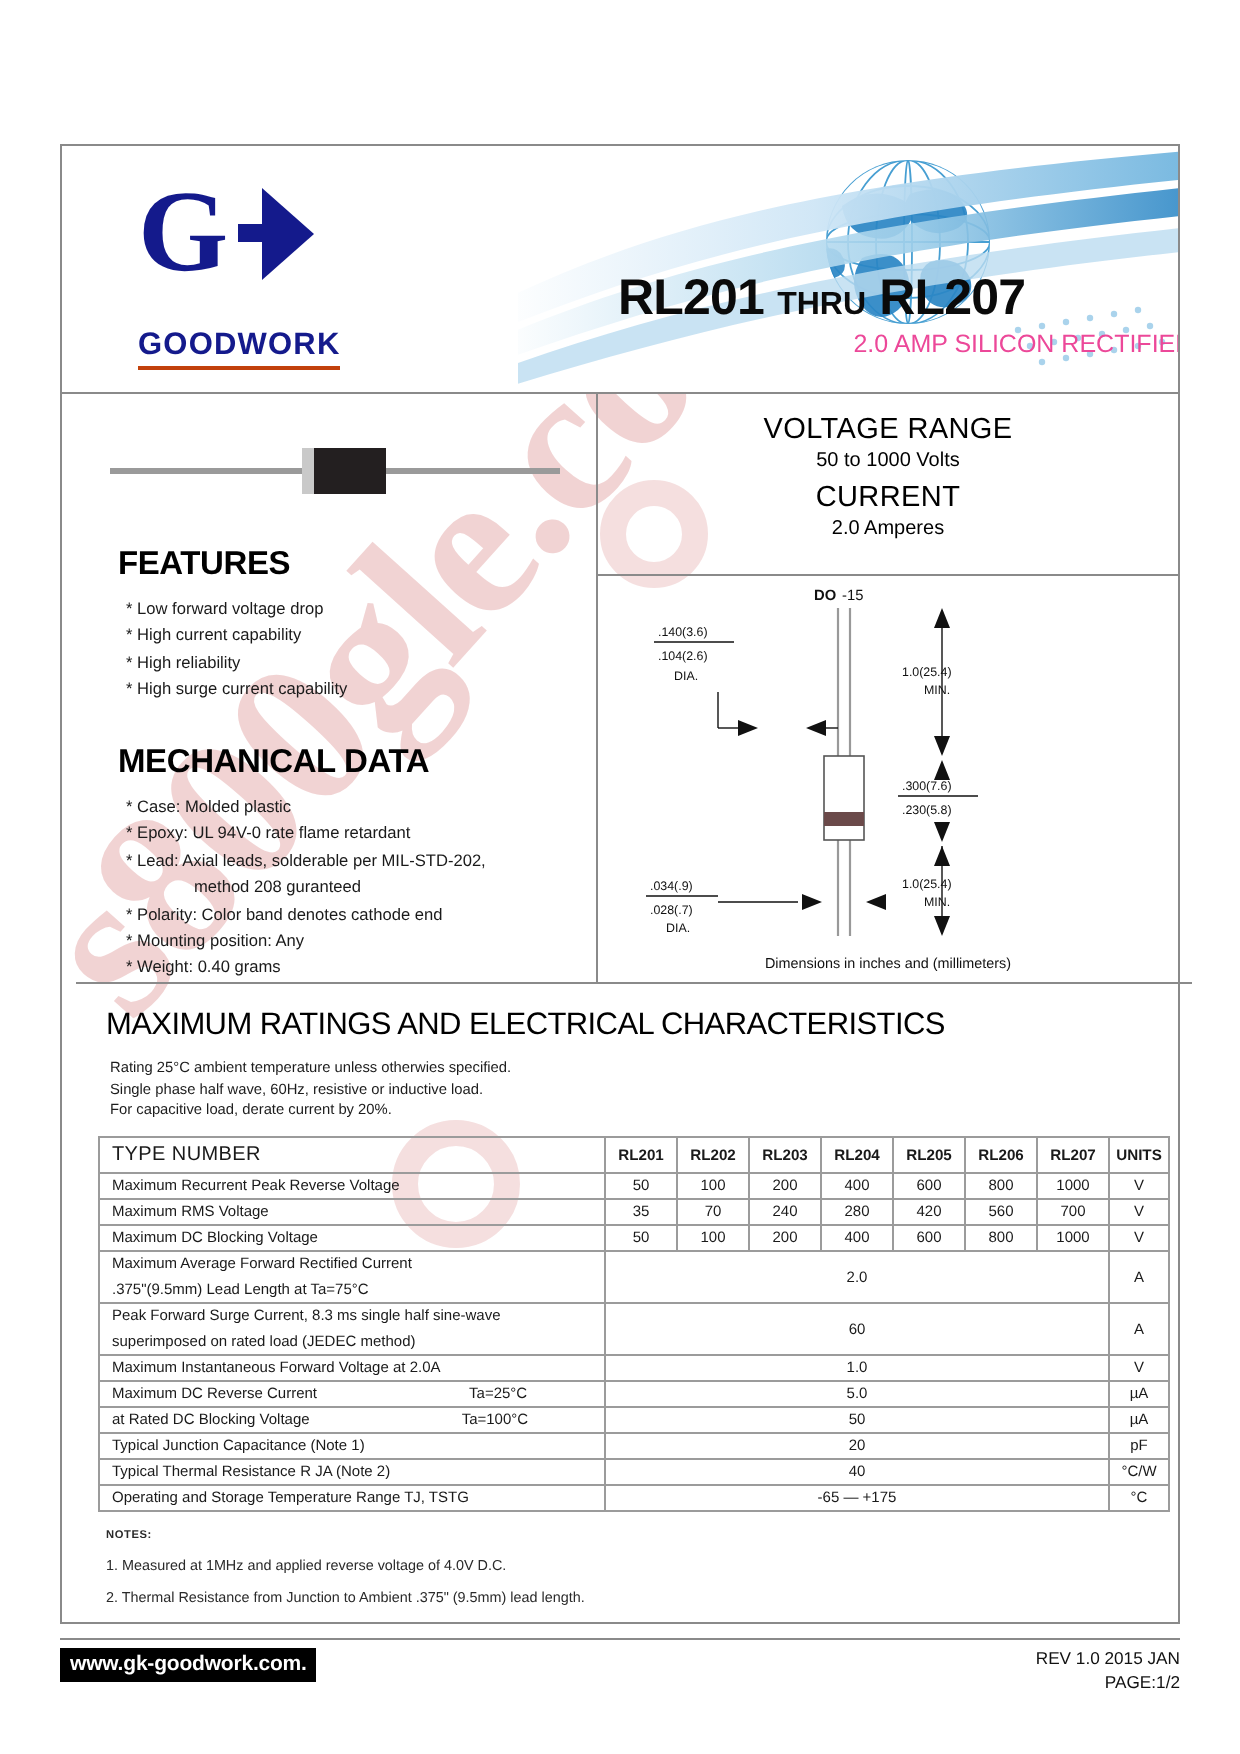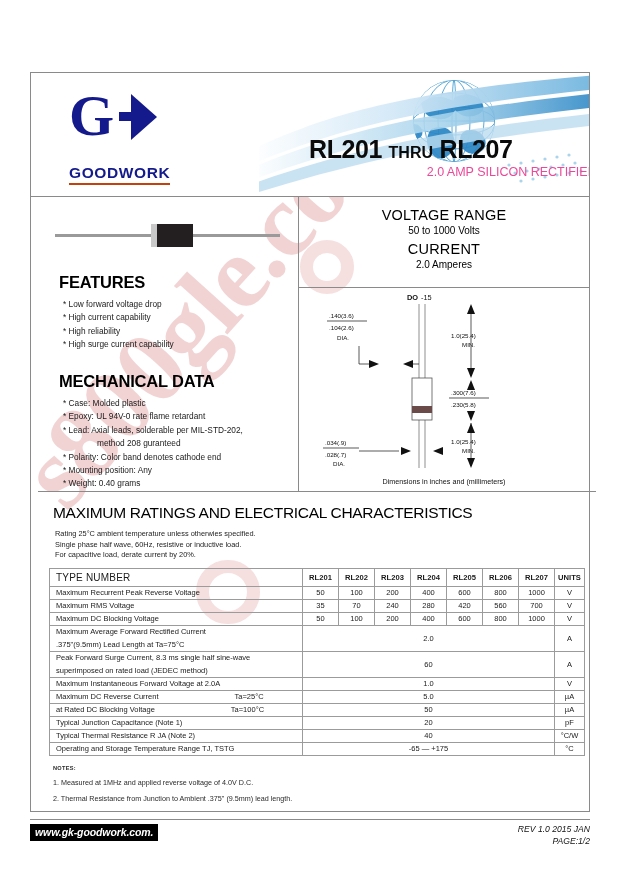--- a/index.html
+++ b/index.html
@@ -304,21 +304,20 @@
 
   
   .footer {
     position: absolute;
     left: 30px; top: 824px;
     width: 560px;
     z-index: 11;
     display: flex;
     align-items: flex-start;
     justify-content: space-between;
-    font-style: italic;
   }
   .site-badge {
     background: #000;
     color: #fff;
     font-family: "Liberation Sans", sans-serif;
     font-weight: bold;
     font-size: 10.5px;
     padding: 2px 5px 3px 5px;
     letter-spacing: -0.1px;
   }

